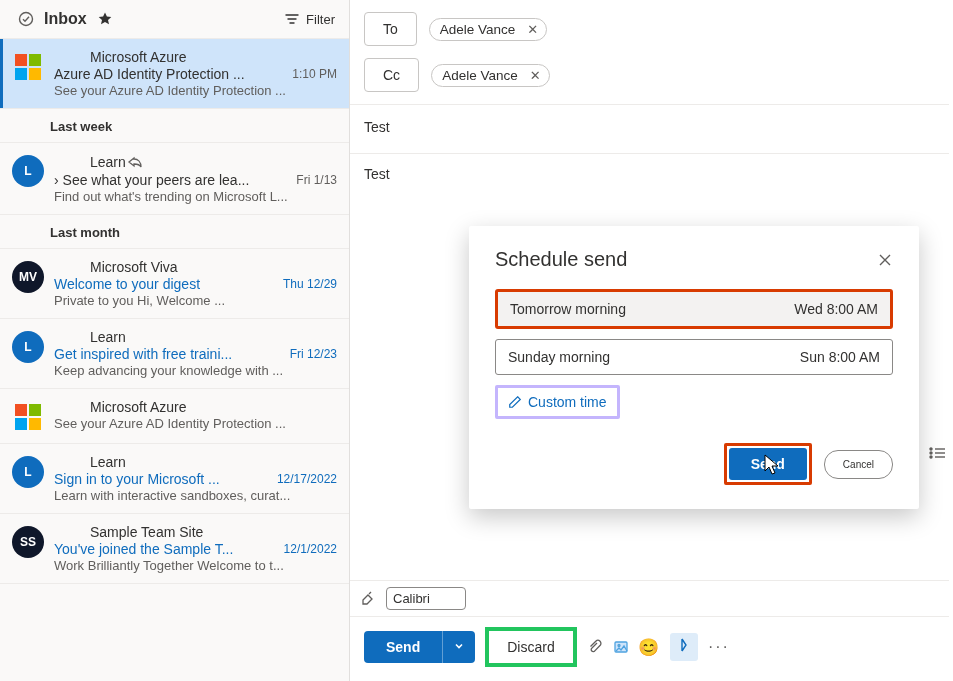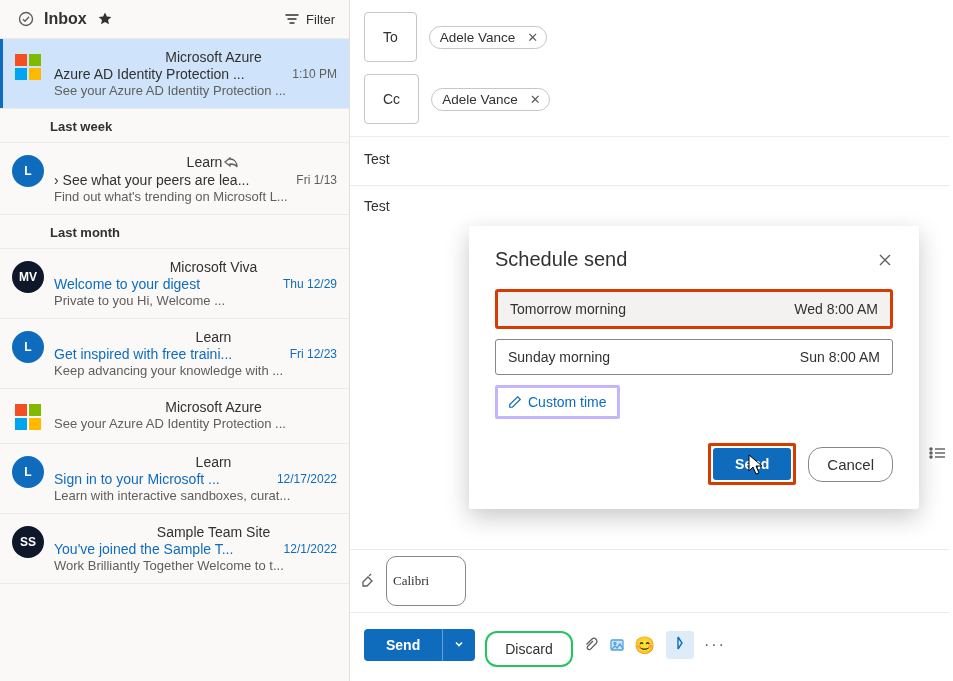--- a/index.html
+++ b/index.html
@@ -57,21 +57,21 @@
     font-weight:600; color:#fff; font-size:12px; flex-shrink:0;
     margin-top:2px;
   }
   .avatar.ms { background:transparent; }
   .ms-tile { width:26px;height:26px;display:grid;grid-template-columns:1fr 1fr;grid-template-rows:1fr 1fr;gap:2px; }
   .ms-tile span:nth-child(1){background:#f25022;}
   .ms-tile span:nth-child(2){background:#7fba00;}
   .ms-tile span:nth-child(3){background:#00a4ef;}
   .ms-tile span:nth-child(4){background:#ffb900;}
   .msg-body { flex:1; min-width:0; }
-  .msg-line1 { display:flex; justify-content:center; align-items:center;margin-left:36px; }
+  .msg-line1 { display:flex; justify-content:flex-start; align-items:center;margin-left:36px; }
   .sender { font-weight:400; font-size:14px; }
   .msg-line2 { display:flex; justify-content:space-between; align-items:center; margin-top:1px;}
   .subject { font-size:14px; white-space:nowrap; overflow:hidden; text-overflow:ellipsis; max-width:200px;}
   .subject.link { color:#0f6cbd; }
   .msg-time { font-size:12px; color:#605e5c; white-space:nowrap; margin-left:8px; }
   .msg-time.link { color:#0f6cbd; }
   .preview { font-size:13px; color:#605e5c; white-space:nowrap; overflow:hidden; text-overflow:ellipsis; margin-top:1px; }
 
   
   .compose {
@@ -80,21 +80,21 @@
     display:flex;
     flex-direction:column;
     padding-right:4px;
     position: relative;
   }
   .recip-row { display:flex; align-items:center; gap:12px; padding:12px 0 0 14px; }
   .recip-btn {
     border:1px solid #c8c6c4;
     background:#fff;
     border-radius:4px;
-    padding:16px 18px;
+    padding:8px 18px;
     font-size:14px;
     color:#323130;
   }
   .chip {
     display:flex; align-items:center; gap:12px;
     border:1px solid #c8c6c4; border-radius:16px;
     padding:3px 8px 3px 10px; font-size:13.5px;
   }
   .chip .x { font-size:13px; color:#605e5c; cursor:pointer; }
   .divider { height:1px; background:#edebe9; margin:12px 0 0 0; }
@@ -102,40 +102,39 @@
   .body-area { padding:12px 0 0 14px; font-size:14px; flex:1; }
 
   .format-bar {
     display:flex; align-items:center; gap:10px;
     padding:6px 10px;
     border-top:1px solid #edebe9;
     border-bottom:1px solid #edebe9;
   }
   .font-select {
     border:1px solid #8a8886;
-    border-radius:10px;
-    padding:16px 6px;
+    border-radius:4px;
+    padding:3px 6px;
     font-size:13px;
     min-width:80px;
-    font-family:Liberation Serif, serif;
   }
 
   .action-bar {
     display:flex; align-items:center; gap:10px;
     padding:10px 12px 14px 14px;
   }
   .send-split {
     display:flex;
     background:#0f6cbd; color:#fff; border-radius:4px; overflow:hidden;
   }
   .send-main { padding:8px 22px; font-weight:600; border:none; background:transparent; color:#fff; font-size:14px; }
   .send-drop { padding:8px 10px; border:none; background:transparent; color:#fff; border-left:1px solid rgba(255,255,255,.35); }
   .discard-btn {
-    border:2px solid #22c55e; background:#fff; color:#323130;
-    border-radius:12px; padding:8px 18px; font-size:14px;margin-top:8px;
+    border:4px solid #22c55e; background:#fff; color:#323130;
+    border-radius:0; padding:8px 18px; font-size:14px;
   }
   .ab-icon { color:#605e5c; font-size:16px; }
   .ab-icon.active { background:#deecf9; padding:4px 6px; border-radius:3px; }
 
   
   .modal {
     position:absolute;
     right:34px;
     top:226px;
     width:450px;
@@ -150,21 +149,21 @@
     display:flex; justify-content:space-between; align-items:flex-start;
     border:1px solid #8a8886; border-radius:3px;
     padding:9px 12px; font-size:14px; margin-bottom:10px;
     cursor:pointer;
   }
   .sched-opt.highlight { border:3px solid #d83b01; background:#f3f2f1; }
   .custom-row { display:inline-flex; align-items:center; gap:6px; color:#0f6cbd; font-size:14px; padding:6px 10px; border:3px solid #c4b5fd; border-radius:2px; cursor:pointer;}
   .modal-actions { display:flex; justify-content:flex-end; gap:12px; margin-top:24px; align-items:center; }
   .btn-primary-wrap { border:3px solid #d83b01; border-radius:2px; padding:2px; }
   .btn-primary { background:#0f6cbd; color:#fff; border:none; border-radius:3px; padding:8px 22px; font-size:14px; font-weight:600; position:relative; }
-  .btn-secondary { background:#fff; color:#323130; border:1px solid #8a8886; border-radius:14px; padding:8px 18px; font-size:15px; }
+  .btn-secondary { background:#fff; color:#323130; border:1px solid #8a8886; border-radius:14px; padding:8px 18px; font-size:10px; }
 
   .icon-svg { width:16px; height:16px; flex-shrink:0; }
   .reply-icon-svg { width:18px; height:18px; }
   .cursor-img { position:absolute; width:18px; height:22px; left:34px; top:6px; pointer-events:none; }
 
   .right-gutter { position:absolute; right:6px; top:446px; display:flex; flex-direction:column; gap:12px; }
   .gutter-icon { width:18px;height:14px; }
 </style>
 </head>
 <body>

